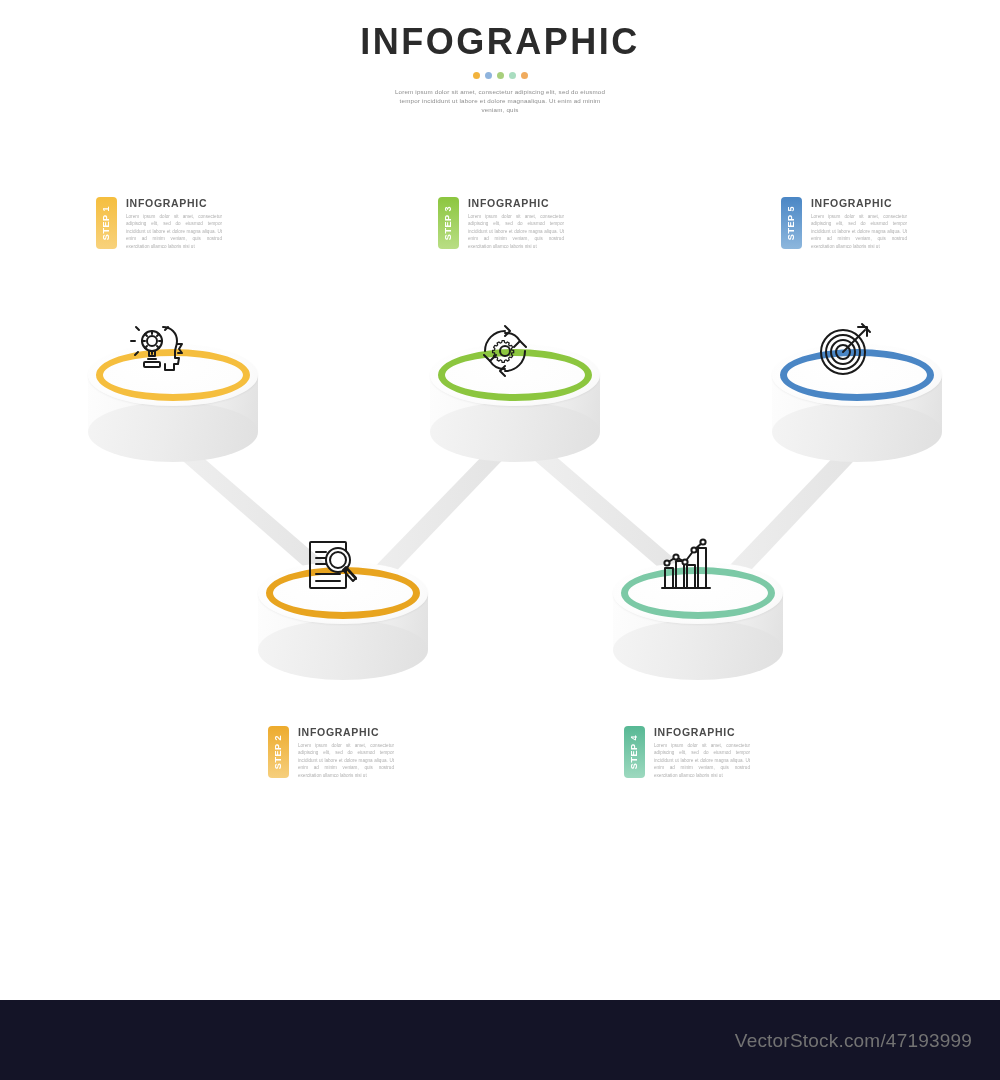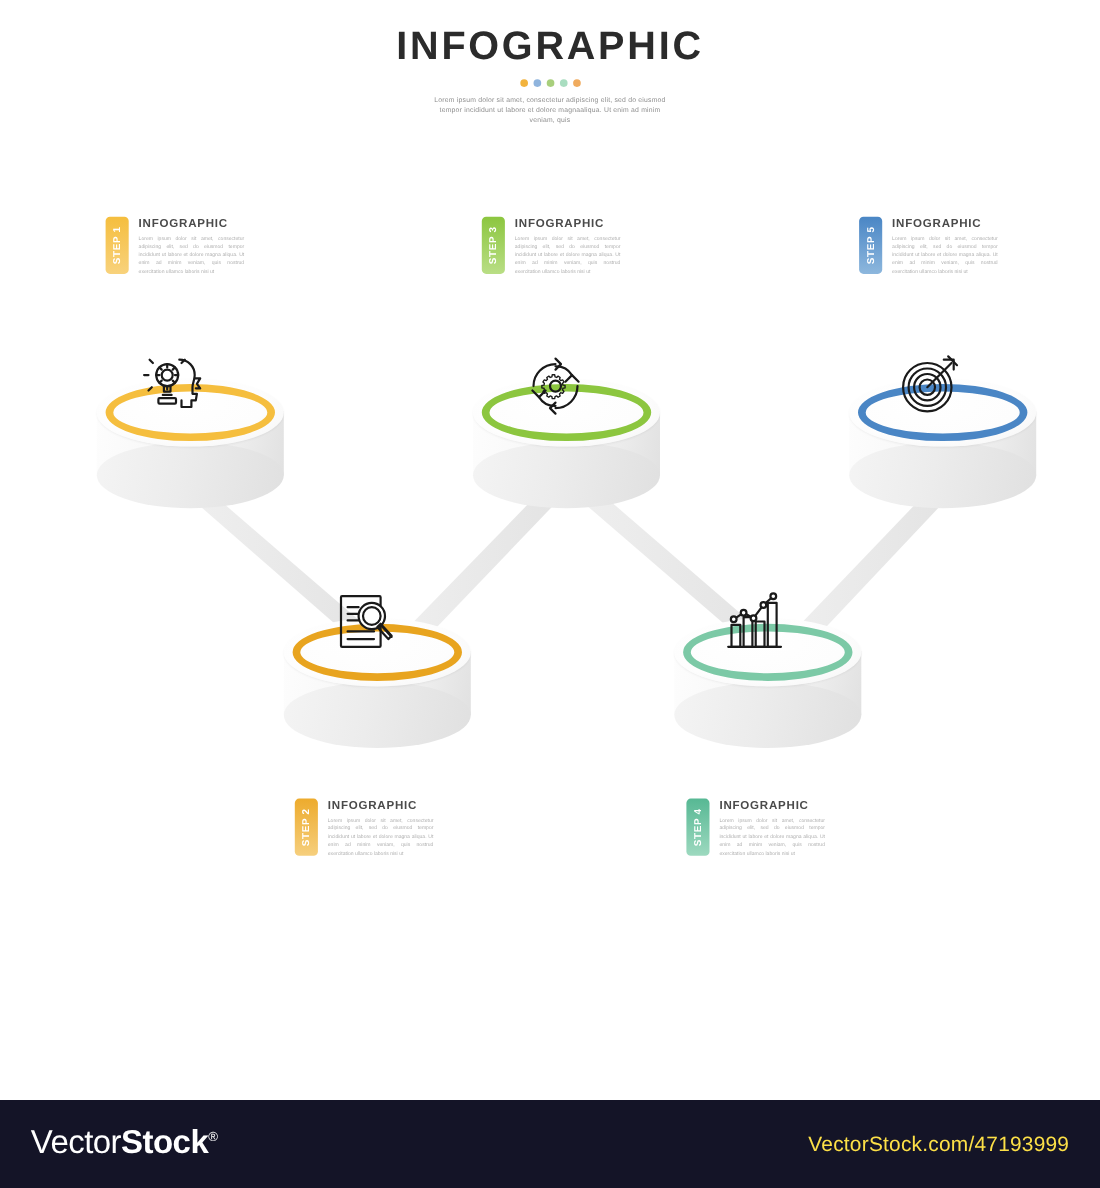--- a/index.html
+++ b/index.html
@@ -91,21 +91,21 @@
   .vs-logo{
     position:absolute;left:28px;top:22px;
     font-size:30px;color:#ffffff;letter-spacing:-.5px;
     font-family:"Liberation Sans", sans-serif;
   }
   .vs-logo .thin{font-weight:300;}
   .vs-logo .bold{font-weight:bold;}
   .vs-logo .reg{font-size:12px;vertical-align:super;}
   .vs-url{
     position:absolute;right:28px;top:30px;
-    font-size:19px;color:#fde047;letter-spacing:.2px;
+    font-size:19px;color:#737373;letter-spacing:.2px;
   }
 </style>
 </head>
 <body>
 
 <div class="canvas">
 
   <div class="header">
     <div class="main-title">INFOGRAPHIC</div>
     <div class="dots">
@@ -277,17 +277,14 @@
         <circle cx="34" cy="30" r="2.6" fill="#fff"></circle>
         <circle cx="43" cy="18" r="2.6" fill="#fff"></circle>
         <circle cx="52" cy="10" r="2.6" fill="#fff"></circle>
       </svg>
     </div>
   </div>
 
 </div>
 
 <div class="footer">
-  <div class="vs-logo">
-    <span class="thin">Vector</span><span class="bold">Stock</span><span class="reg">®</span>
-  </div>
   <div class="vs-url">VectorStock.com/47193999</div>
 </div>
 
 </body></html>

